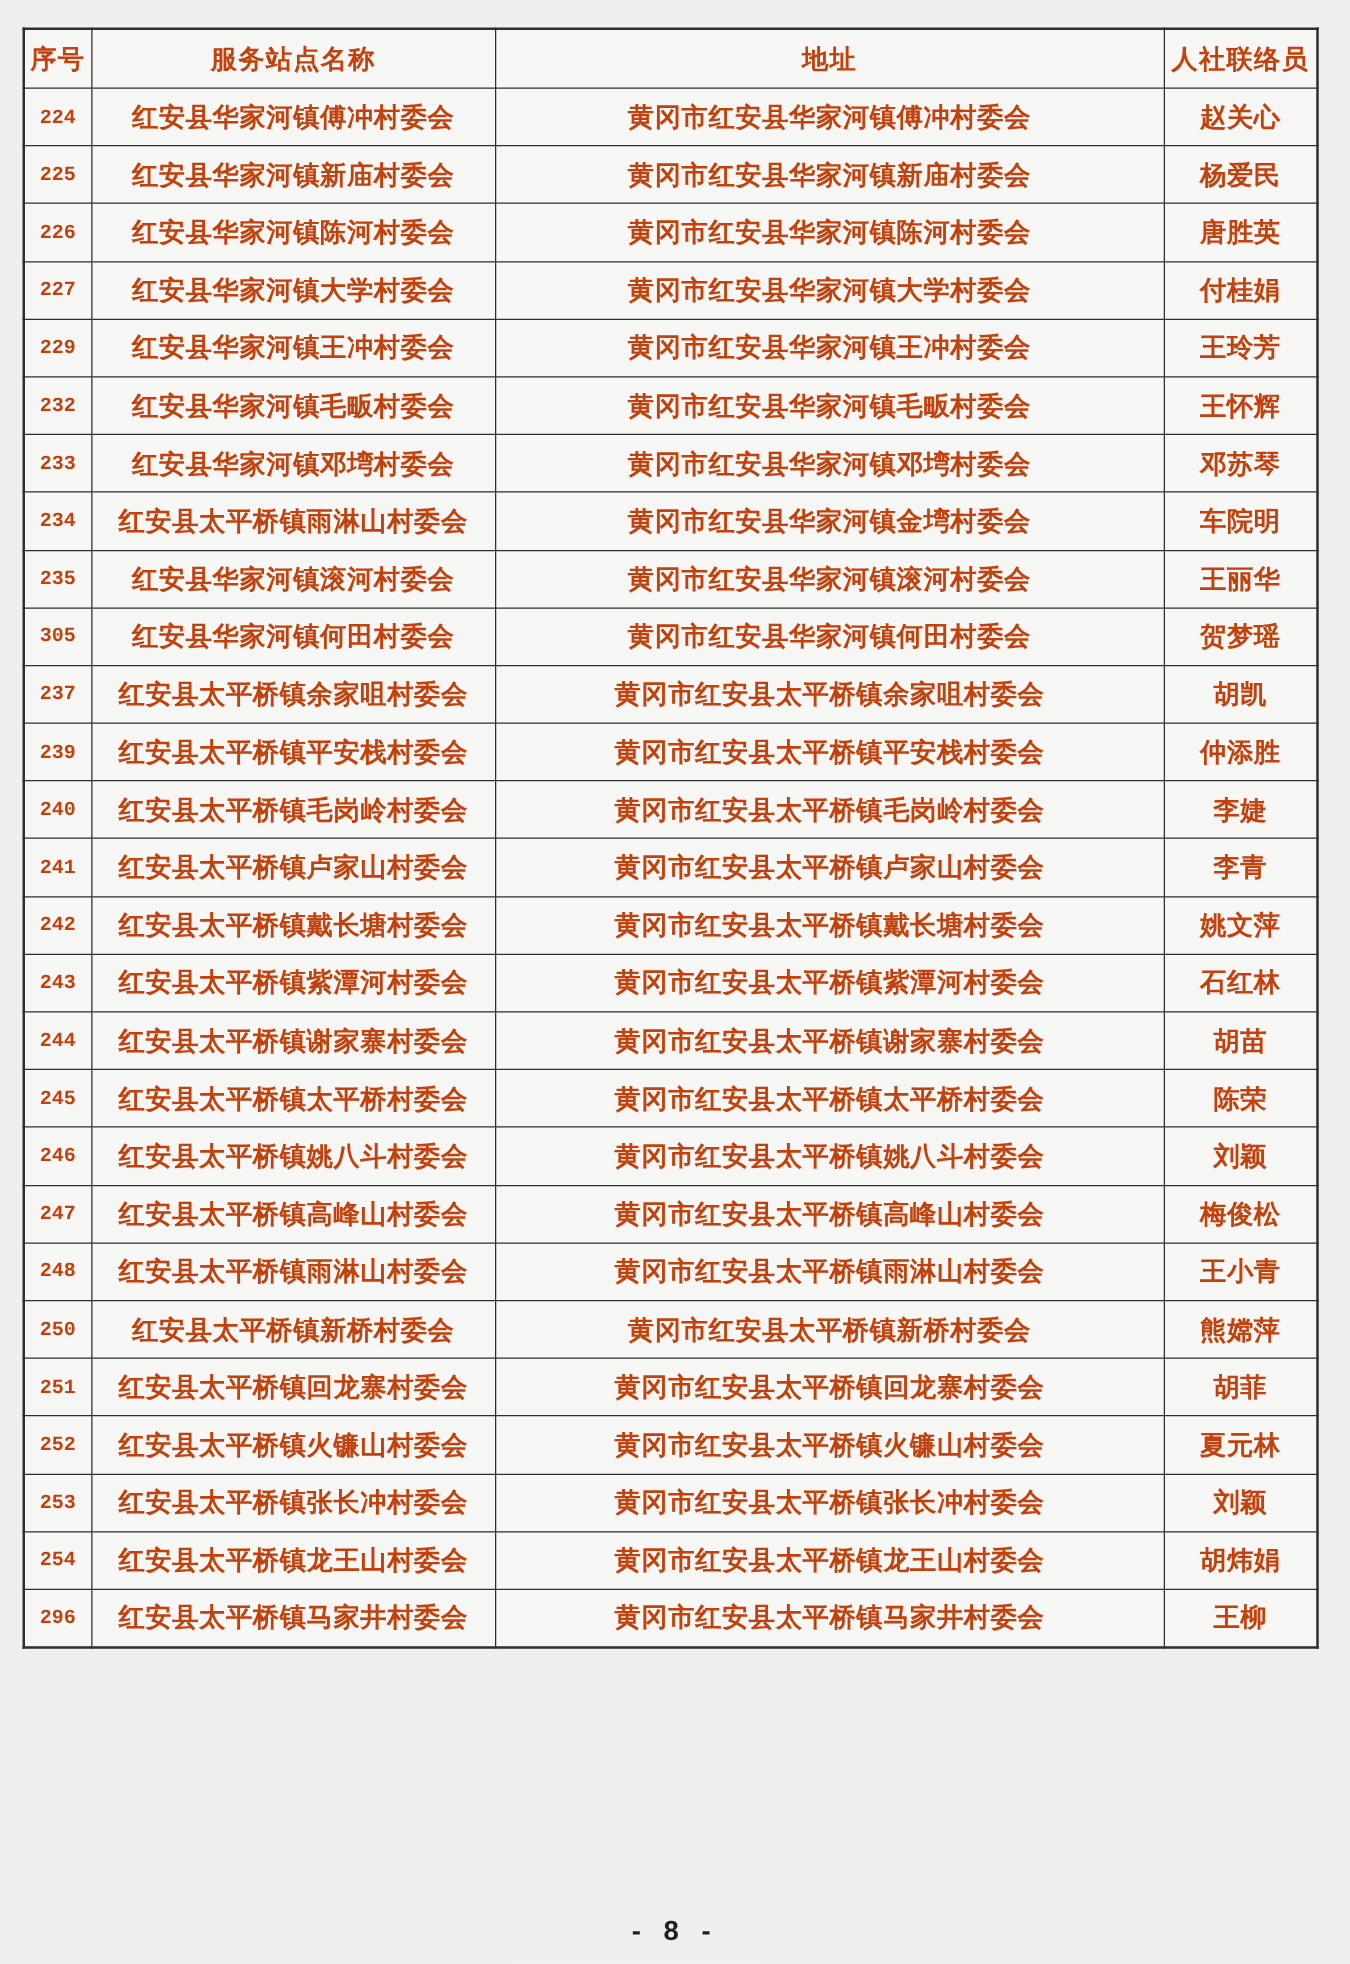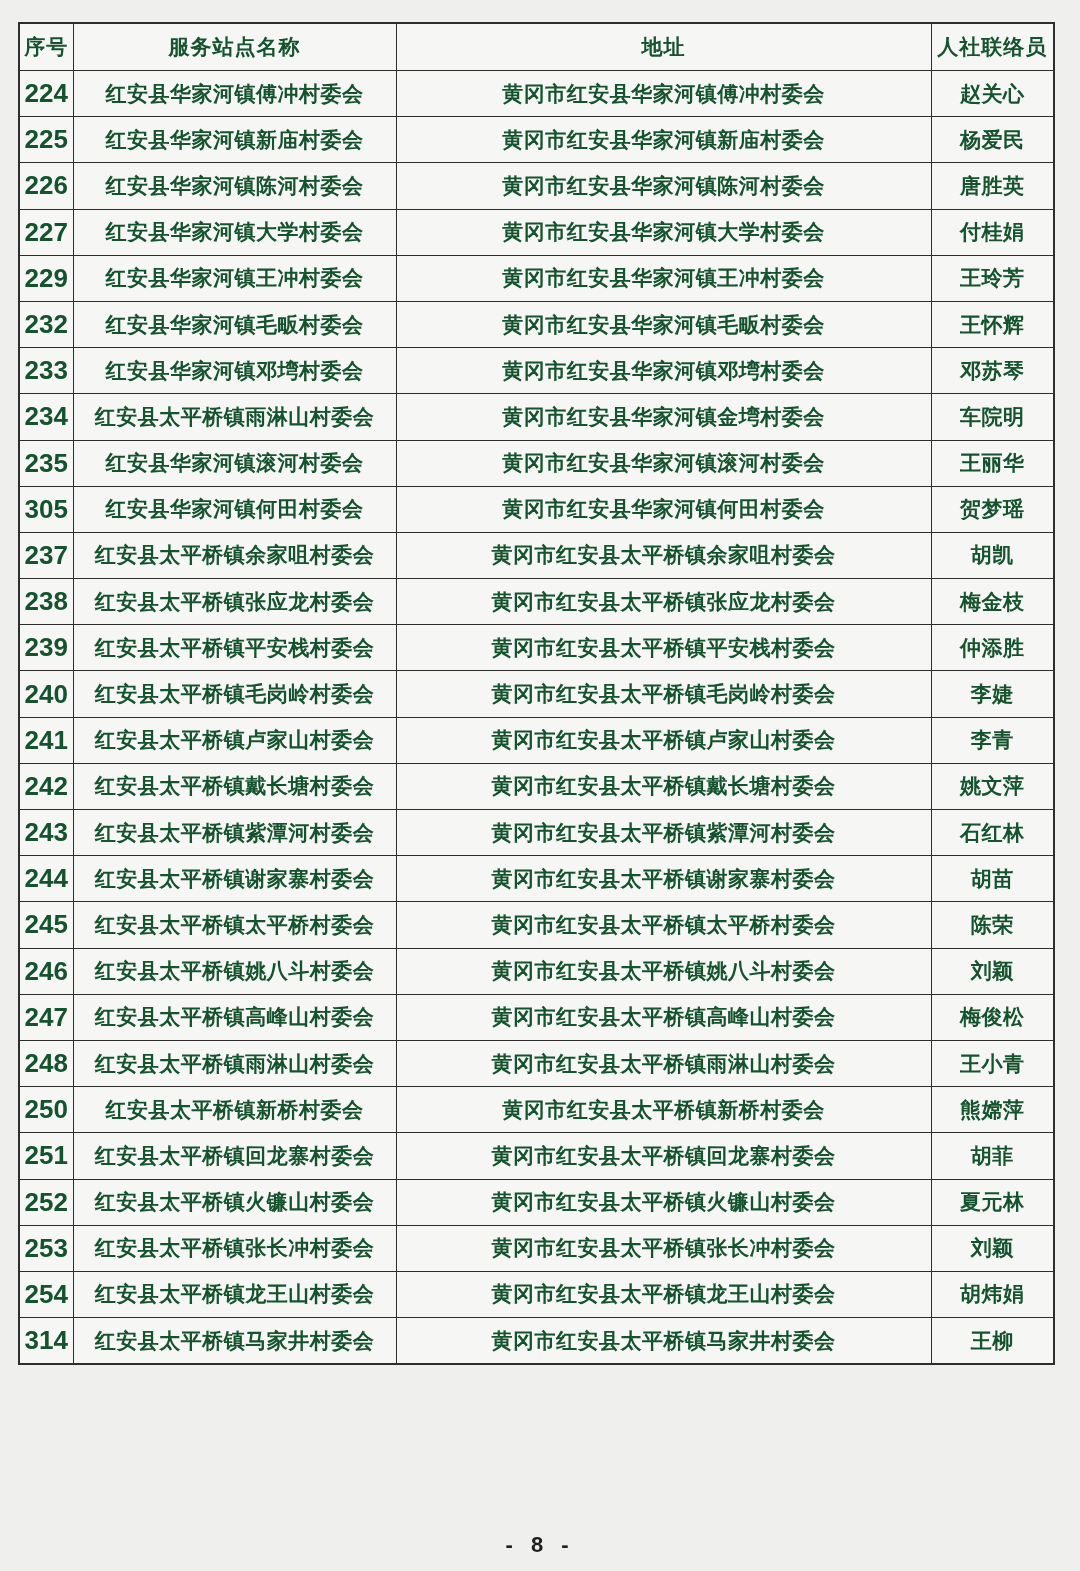--- a/index.html
+++ b/index.html
@@ -16,21 +16,21 @@
     overflow: hidden;
   }
   table.stations {
     position: absolute;
     left: 18px;
     top: 22px;
     width: 1035px;
     border-collapse: collapse;
     table-layout: fixed;
     background: #f6f6f4;
-    color: #14532d;
+    color: #c2410c;
   }
   table.stations, table.stations th, table.stations td {
     border: 1.5px solid #2e2e2e;
   }
   table.stations {
     border-width: 2.5px;
   }
   table.stations th {
     height: 46px;
     font-size: 21px;
@@ -45,22 +45,23 @@
     font-size: 21px;
     font-weight: 600;
     text-align: center;
     vertical-align: middle;
     padding: 0 4px;
     letter-spacing: 0.5px;
     white-space: nowrap;
     overflow: hidden;
   }
   table.stations td:first-child {
-    font-size: 26px;
+    font-size: 16px;
     letter-spacing: 0;
+    font-family: Liberation Mono, monospace;
   }
   .page-footer {
     position: absolute;
     left: 0;
     top: 1532px;
     width: 100%;
     text-align: center;
     font-size: 22px;
     font-weight: 600;
     color: #1f1f1f;
@@ -148,26 +149,20 @@
           <td>黄冈市红安县华家河镇何田村委会</td>
           <td>贺梦瑶</td>
         </tr>
         <tr>
           <td>237</td>
           <td>红安县太平桥镇余家咀村委会</td>
           <td>黄冈市红安县太平桥镇余家咀村委会</td>
           <td>胡凯</td>
         </tr>
         <tr>
-          <td>238</td>
-          <td>红安县太平桥镇张应龙村委会</td>
-          <td>黄冈市红安县太平桥镇张应龙村委会</td>
-          <td>梅金枝</td>
-        </tr>
-        <tr>
           <td>239</td>
           <td>红安县太平桥镇平安栈村委会</td>
           <td>黄冈市红安县太平桥镇平安栈村委会</td>
           <td>仲添胜</td>
         </tr>
         <tr>
           <td>240</td>
           <td>红安县太平桥镇毛岗岭村委会</td>
           <td>黄冈市红安县太平桥镇毛岗岭村委会</td>
           <td>李婕</td>
@@ -244,21 +239,21 @@
           <td>黄冈市红安县太平桥镇张长冲村委会</td>
           <td>刘颖</td>
         </tr>
         <tr>
           <td>254</td>
           <td>红安县太平桥镇龙王山村委会</td>
           <td>黄冈市红安县太平桥镇龙王山村委会</td>
           <td>胡炜娟</td>
         </tr>
         <tr>
-          <td>314</td>
+          <td>296</td>
           <td>红安县太平桥镇马家井村委会</td>
           <td>黄冈市红安县太平桥镇马家井村委会</td>
           <td>王柳</td>
         </tr>
       </tbody>
   </table>
 
   <div class="page-footer">- 8 -</div>
 
 </div>

